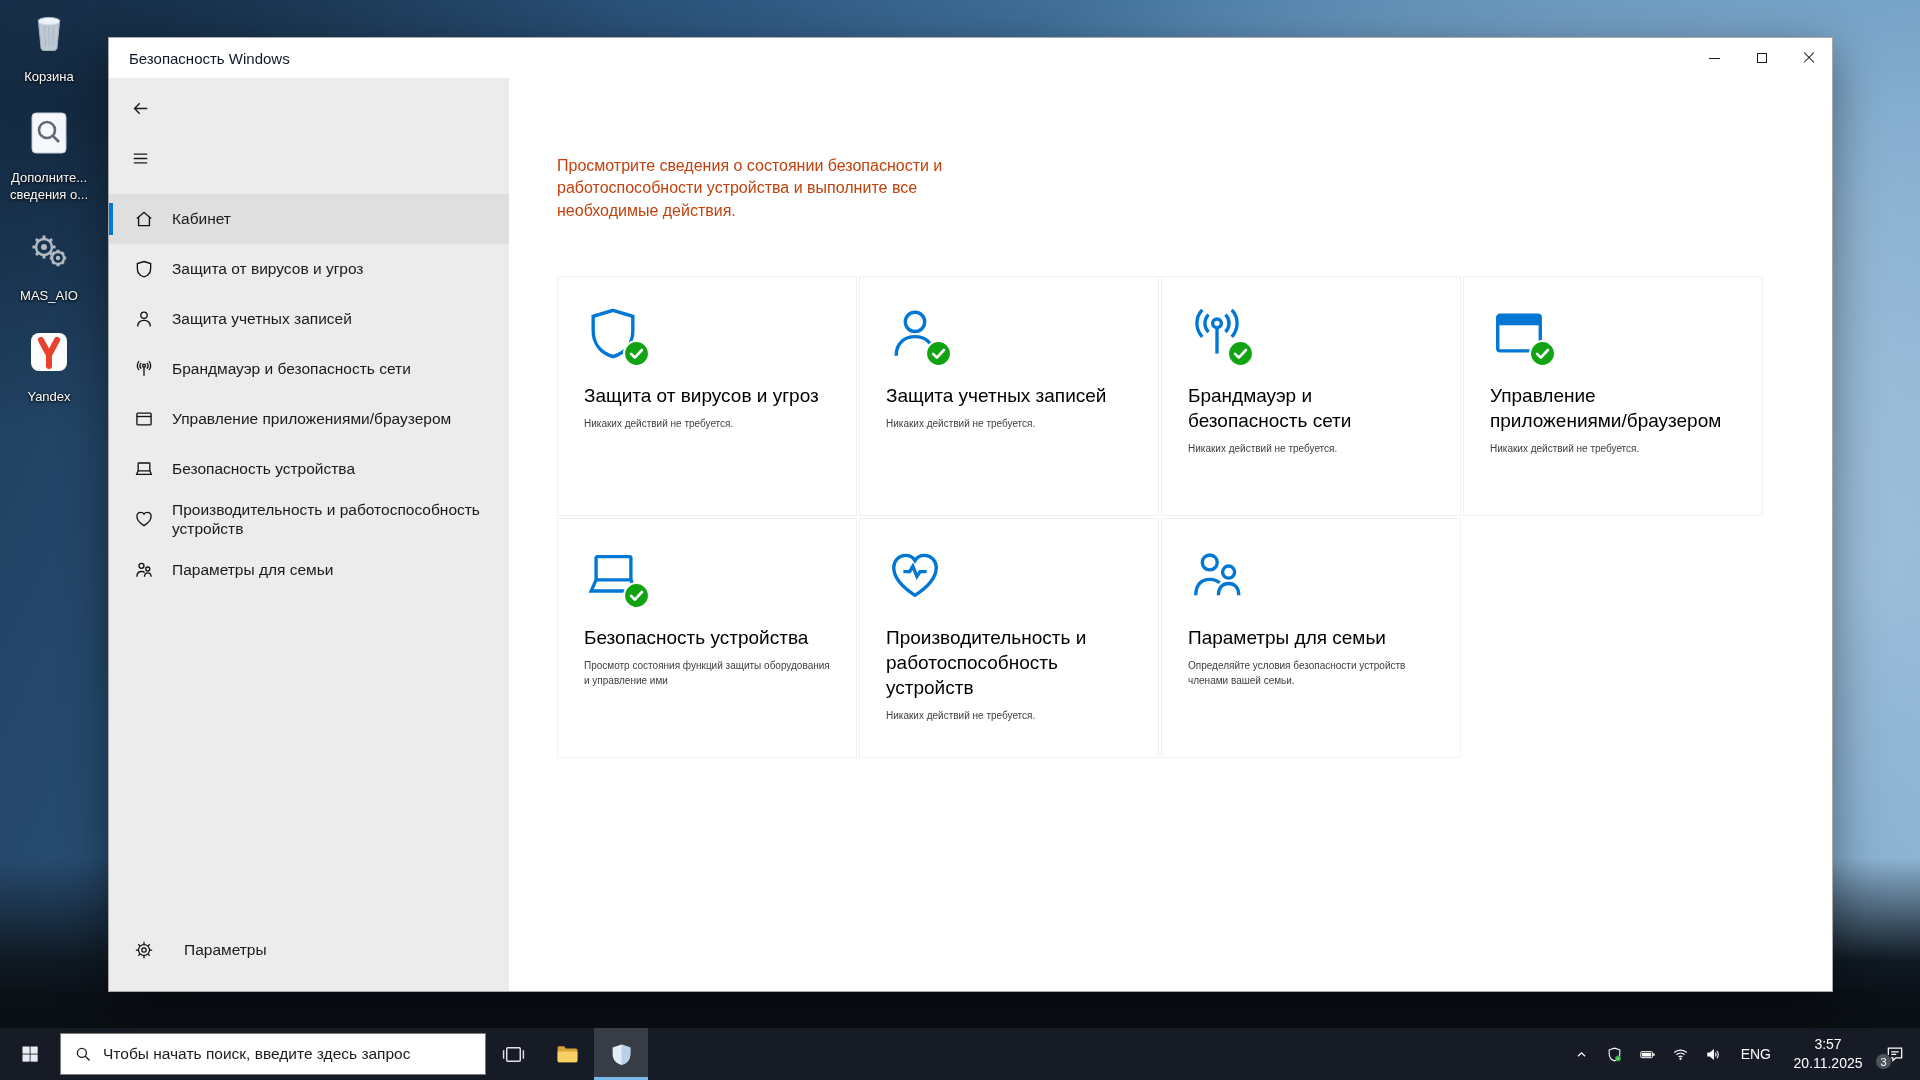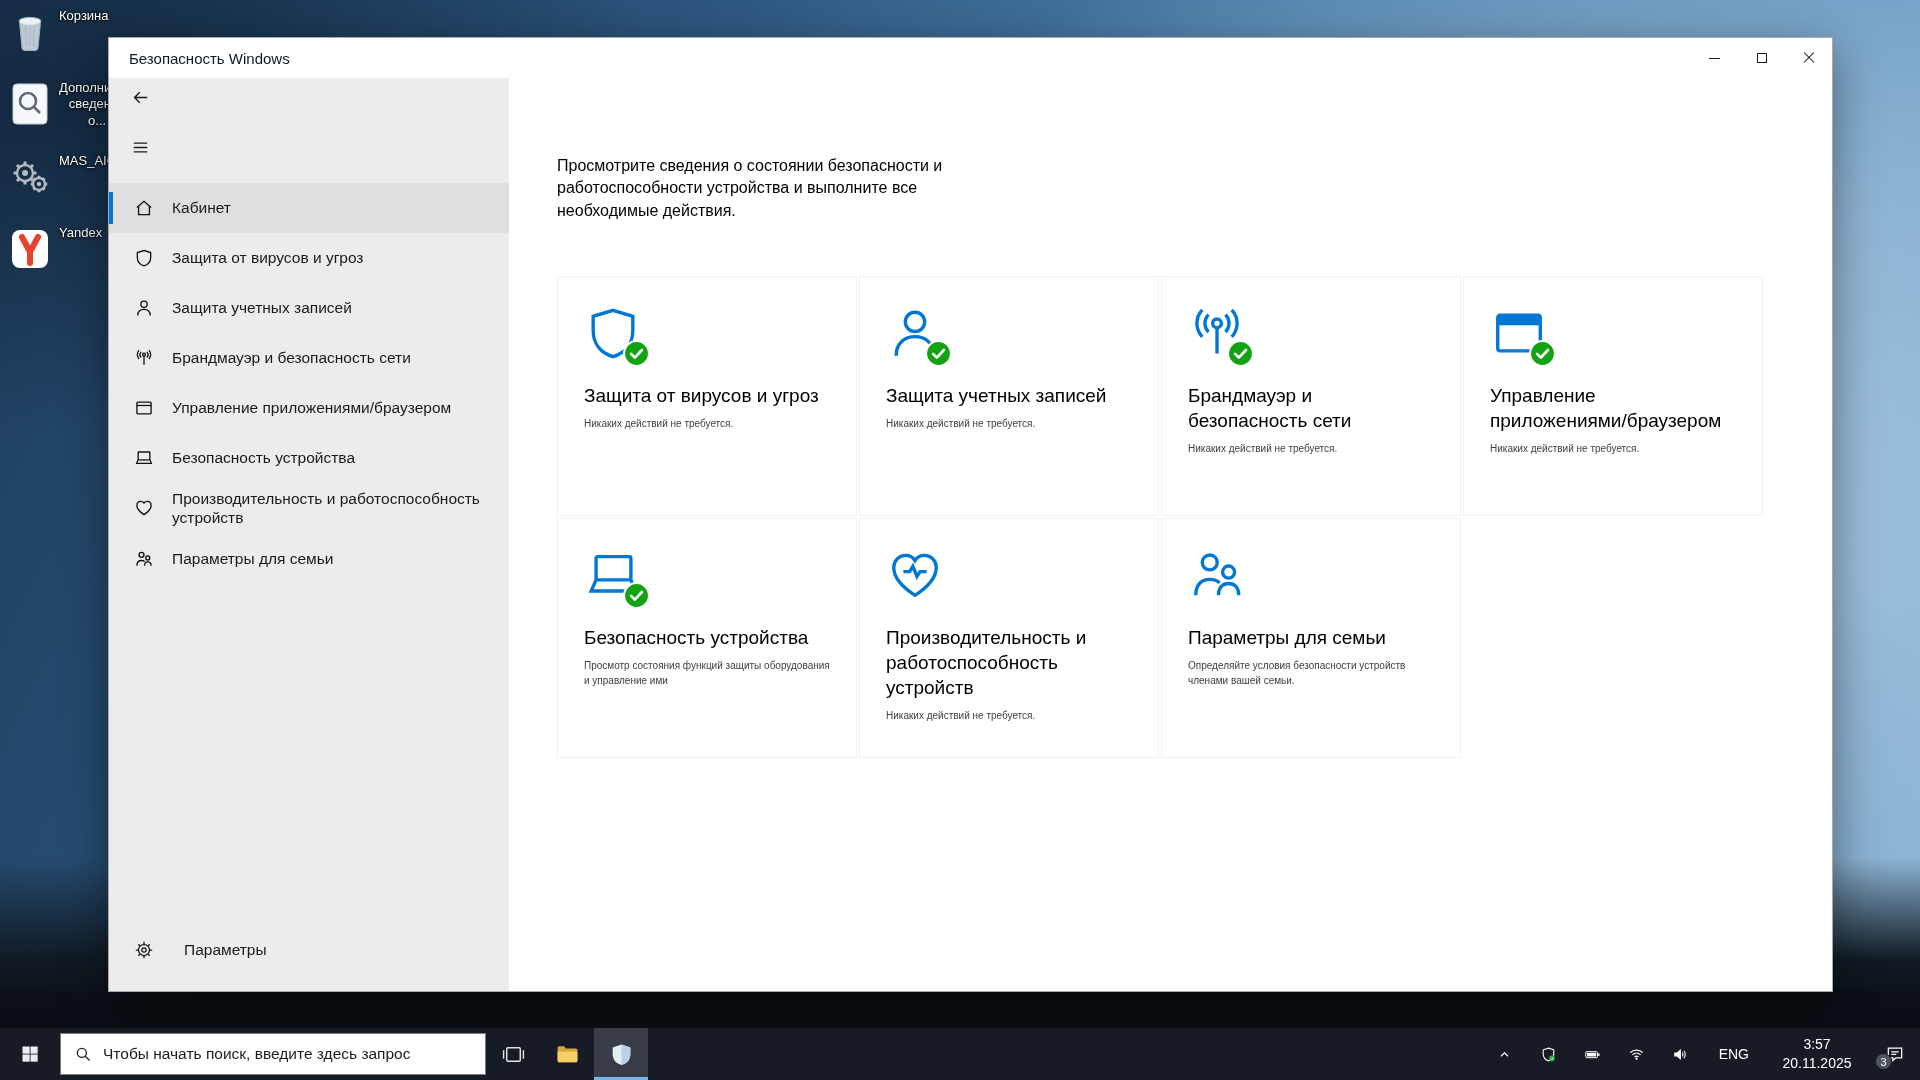--- a/index.html
+++ b/index.html
@@ -14,21 +14,21 @@
       radial-gradient(760px 420px at 94% 55%, rgba(180,208,232,.45), rgba(180,208,232,0) 70%),
       radial-gradient(900px 500px at 4% 10%, rgba(10,24,40,.55), rgba(10,24,40,0) 65%),
       linear-gradient(115deg,#1c3a58 0%,#2c547c 28%,#4b7ea9 52%,#6f9ec4 76%,#93b8d6 100%);
   }
   .mountains { position:absolute; left:0; right:0; bottom:52px; height:170px;
     background:linear-gradient(to top,#07090d 0%,#101a24 40%,rgba(16,26,36,0) 100%); }
   .ridge { position:absolute; left:0; right:0; bottom:52px; height:90px; background:#0b1016;
     clip-path:polygon(0 100%,0 55%,8% 70%,16% 40%,24% 62%,33% 30%,41% 58%,52% 22%,60% 52%,70% 34%,79% 60%,88% 42%,100% 64%,100% 100%); opacity:.85; }
 
   .desktop-icons { position:absolute; left:6px; top:8px; width:86px; display:flex; flex-direction:column; gap:24px; }
-  .desk-icon { display:flex; gap:5px; }
+  .desk-icon { display:flex; flex-direction:column; align-items:center; gap:13px; }
   .desk-icon .glyph { width:48px; height:48px; }
   .desk-icon .glyph svg { width:48px; height:48px; }
   .desk-icon .dlabel { color:#fff; font-size:13px; line-height:1.25; text-align:center;
     text-shadow:0 1px 3px rgba(0,0,0,.95), 0 0 2px rgba(0,0,0,.7); }
 
   
   .window { position:absolute; left:108px; top:37px; width:1725px; height:955px;
     background:#fff; border:1px solid #a9a9a9; box-shadow:0 14px 44px rgba(0,0,0,.45);
     display:flex; flex-direction:column; }
   .titlebar { flex:0 0 40px; display:flex; align-items:center; background:#fff; }
@@ -38,36 +38,36 @@
   .ctrl .min-glyph { width:11px; height:1px; background:#1a1a1a; }
   .ctrl .max-glyph { width:10px; height:10px; border:1px solid #1a1a1a; }
   .ctrl .close-glyph { position:relative; width:12px; height:12px; }
   .ctrl .close-glyph::before,.ctrl .close-glyph::after { content:""; position:absolute; left:-1px; top:5px; width:14px; height:1.4px; background:#1a1a1a; }
   .ctrl .close-glyph::before { transform:rotate(45deg); }
   .ctrl .close-glyph::after { transform:rotate(-45deg); }
 
   .win-body { flex:1; display:flex; min-height:0; }
 
   
-  .sidebar { flex:0 0 400px; background:#ececec; position:relative; padding-top:1px; }
+  .sidebar { flex:0 0 400px; background:#ececec; position:relative; padding-top:12px; }
   .icon-btn { width:38px; height:36px; margin-left:12px; display:flex; align-items:center; justify-content:center; color:#1a1a1a; }
   .icon-btn svg { width:19px; height:19px; }
   .hamburger-btn { margin-top:14px; }
   .nav { margin-top:18px; display:flex; flex-direction:column; }
   .nav-item { position:relative; display:flex; align-items:center; gap:18px;
     padding:6px 16px 6px 25px; min-height:50px; font-size:15.5px; color:#1a1a1a; line-height:1.25; }
   .nav-item svg { width:20px; height:20px; flex:0 0 20px; color:#111; }
   .nav-item.selected { background:rgba(0,0,0,.055); }
   .nav-item.selected::before { content:""; position:absolute; left:0; top:9px; bottom:9px; width:4px; background:#0078d7; }
   .sidebar .settings-item { position:absolute; left:0; right:0; bottom:16px;gap:30px; }
 
   
   .main { flex:1; padding:56px 0 0 48px; overflow:hidden; background:#fff; }
   .page-title { font-size:30px; font-weight:300; color:#1a1a1a; letter-spacing:.2px; }
-  .page-sub { margin-top:21px; width:462px; font-size:16px; line-height:1.4; color:#000000; }
+  .page-sub { margin-top:21px; width:462px; font-size:16px; line-height:1.4; color:#c2410c; }
   .tiles { margin-top:54px; display:grid; grid-template-columns:repeat(4,300px); gap:2px; }
   .tile { min-height:240px; padding:27px 26px 20px 26px; background:#fff; border:1px solid #f1f1f1; }
   .tile-icon { position:relative; width:62px; height:62px; color:#0077d4; }
   .tile-icon .main-ic { width:58px; height:58px; display:block; }
   .tile-icon .badge { position:absolute; right:-4px; bottom:-1px; width:27px; height:27px; }
   .tile-title { margin-top:17px; font-size:19px; color:#000; line-height:1.32; }
   .tile-desc { margin-top:9px; font-size:10px; color:#404040; line-height:1.45; }
 
   
   .taskbar { position:absolute; left:0; right:0; bottom:0; height:52px; background:#161b26;
@@ -76,21 +76,21 @@
   .tb-start svg { width:20px; height:20px; }
   .tb-search { width:426px; margin:5px 0; background:#fff; border:1px solid #7a7a7a;
     display:flex; align-items:center; gap:11px; padding:0 13px; }
   .tb-search svg { width:18px; height:18px; flex:0 0 18px; }
   .tb-search input { border:none; outline:none; background:transparent; width:100%; font-size:15.5px; color:#0f766e;
     font-family:"Liberation Sans","DejaVu Sans",sans-serif; }
   .tb-search input::placeholder { color:#1c1c1c; opacity:1; }
   .tb-btn { width:54px; display:flex; align-items:center; justify-content:center; }
   .tb-btn svg { width:25px; height:25px; }
   .tb-btn.active { background:rgba(255,255,255,.15); box-shadow:inset 0 -3px 0 #79b7e8; }
-  .tray { margin-left:auto; display:flex; align-items:center; gap:26px; padding-right:12px; color:#fff; }
+  .tray { margin-left:auto; display:flex; align-items:center; gap:15px; padding-right:12px; color:#fff; }
   .tray-ic { width:18px; height:18px; display:flex; align-items:center; justify-content:center; }
   .tray-ic svg { width:17px; height:17px; }
   .tray-lang { font-size:14px; padding:0 3px; }
   .tray-clock { text-align:center; font-size:14px; line-height:1.35; min-width:78px; }
   .notif { position:relative; width:26px; height:26px; display:flex; align-items:center; justify-content:center; }
   .notif svg { width:20px; height:20px; }
   .notif-badge { position:absolute; left:-7px; bottom:-3px; width:17px; height:17px; border-radius:50%;
     background:#4d545c; color:#fff; font-size:11px; display:flex; align-items:center; justify-content:center;
     border:1px solid #161b26; }
 </style>

